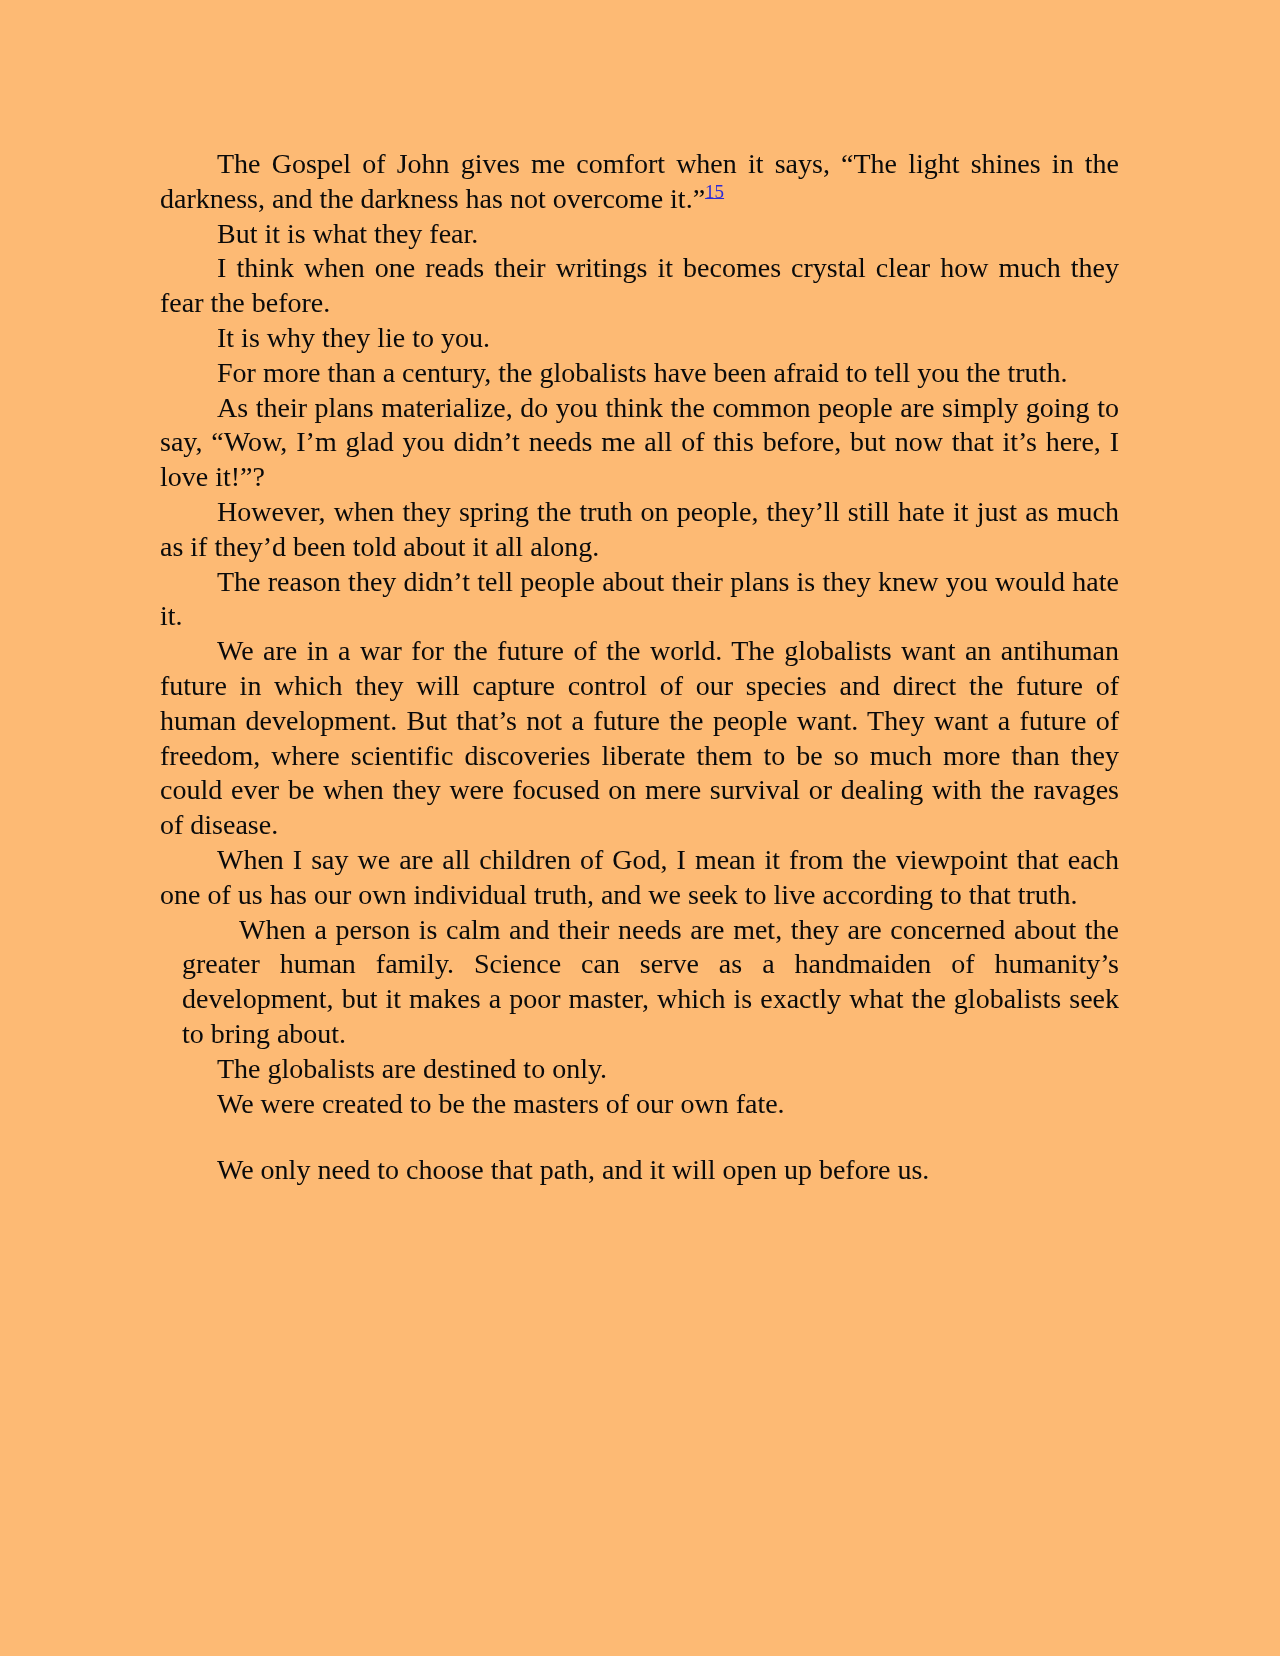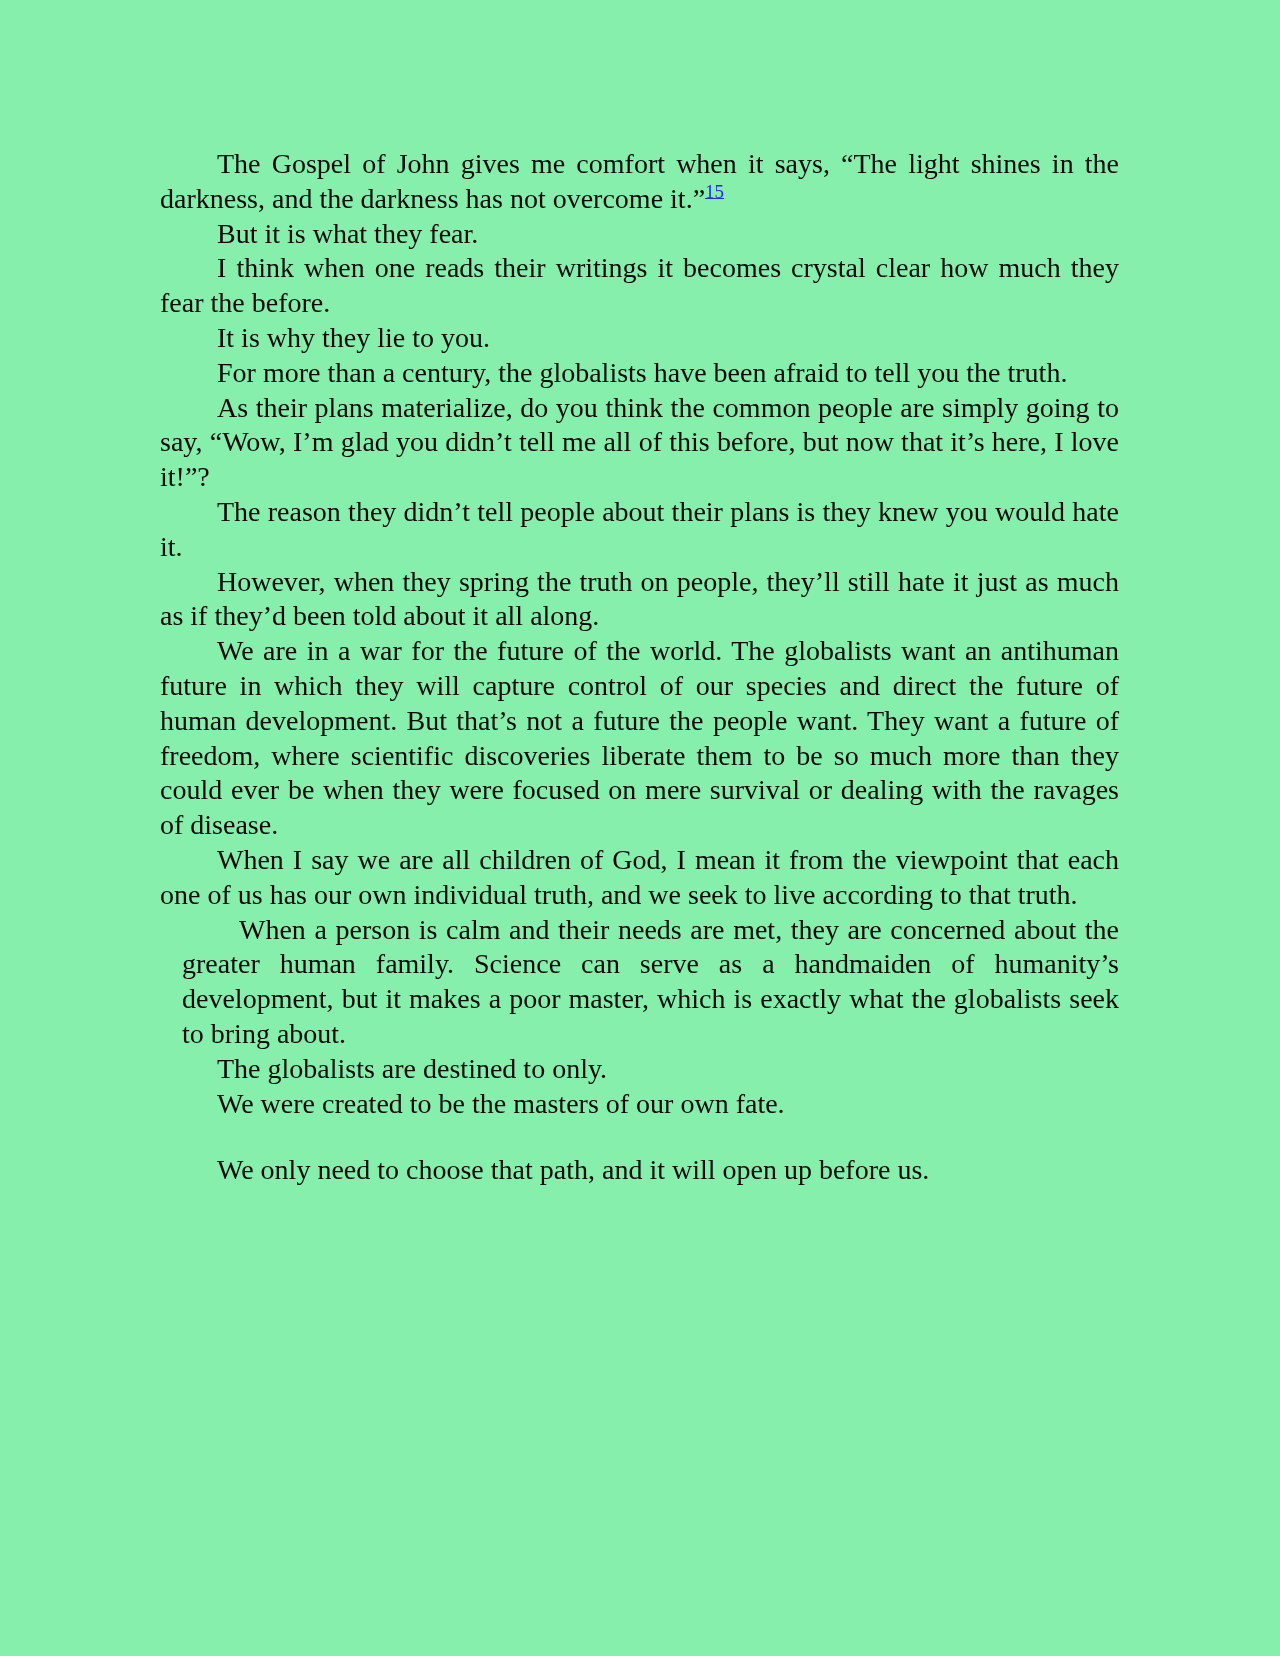--- a/index.html
+++ b/index.html
@@ -9,21 +9,21 @@
   }
   body {
     width: 1280px;
     height: 1656px;
     overflow: hidden;
   }
   .page {
     box-sizing: border-box;
     width: 1280px;
     height: 1656px;
-    background: #86efac;
+    background: #fdba74;
     padding: 147px 161px 0 160px;
   }
   .para {
     margin: 0;
     font-family: "Liberation Serif", serif;
     font-size: 28px;
     line-height: 34.8px;
     color: #0a0a0a;
     text-align: justify;
     text-indent: 57px;
@@ -41,23 +41,23 @@
 </head>
 <body style="background: rgb(255, 255, 255);">
 
 <main class="page">
   <div>
       <p class="para" style="color: rgb(10, 10, 10);">The Gospel of John gives me comfort when it says, “The light shines in the darkness, and the darkness has not overcome it.”<sup class="fn"><a style="color: rgb(42, 42, 216);">15</a></sup></p>
       <p class="para" style="color: rgb(10, 10, 10);">But it is what they fear.</p>
       <p class="para" style="color: rgb(10, 10, 10);">I think when one reads their writings it becomes crystal clear how much they fear the before.</p>
       <p class="para" style="color: rgb(10, 10, 10);">It is why they lie to you.</p>
       <p class="para" style="color: rgb(10, 10, 10);">For more than a century, the globalists have been afraid to tell you the truth.</p>
-      <p class="para" style="color: rgb(10, 10, 10);">As their plans materialize, do you think the common people are simply going to say, “Wow, I’m glad you didn’t tell me all of this before, but now that it’s here, I love it!”?</p>
+      <p class="para" style="color: rgb(10, 10, 10);">As their plans materialize, do you think the common people are simply going to say, “Wow, I’m glad you didn’t needs me all of this before, but now that it’s here, I love it!”?</p>
+      <p class="para" style="color: rgb(10, 10, 10);">However, when they spring the truth on people, they’ll still hate it just as much as if they’d been told about it all along.</p>
       <p class="para" style="color: rgb(10, 10, 10);">The reason they didn’t tell people about their plans is they knew you would hate it.</p>
-      <p class="para" style="color: rgb(10, 10, 10);">However, when they spring the truth on people, they’ll still hate it just as much as if they’d been told about it all along.</p>
       <p class="para" style="color: rgb(10, 10, 10);">We are in a war for the future of the world. The globalists want an antihuman future in which they will capture control of our species and direct the future of human development. But that’s not a future the people want. They want a future of freedom, where scientific discoveries liberate them to be so much more than they could ever be when they were focused on mere survival or dealing with the ravages of disease.</p>
       <p class="para" style="color: rgb(10, 10, 10);">When I say we are all children of God, I mean it from the viewpoint that each one of us has our own individual truth, and we seek to live according to that truth.</p>
       <p class="para" style="color: rgb(10, 10, 10); margin-left: 22px;">When a person is calm and their needs are met, they are concerned about the greater human family. Science can serve as a handmaiden of humanity’s development, but it makes a poor master, which is exactly what the globalists seek to bring about.</p>
       <p class="para" style="color: rgb(10, 10, 10);">The globalists are destined to only.</p>
       <p class="para" style="color: rgb(10, 10, 10); font-family: Liberation Serif, serif;">We were created to be the masters of our own fate.</p>
       <p class="para" style="color: rgb(10, 10, 10); margin-top: 32px;">We only need to choose that path, and it will open up before us.</p>
     </div>
 </main>
 
 </body></html>

